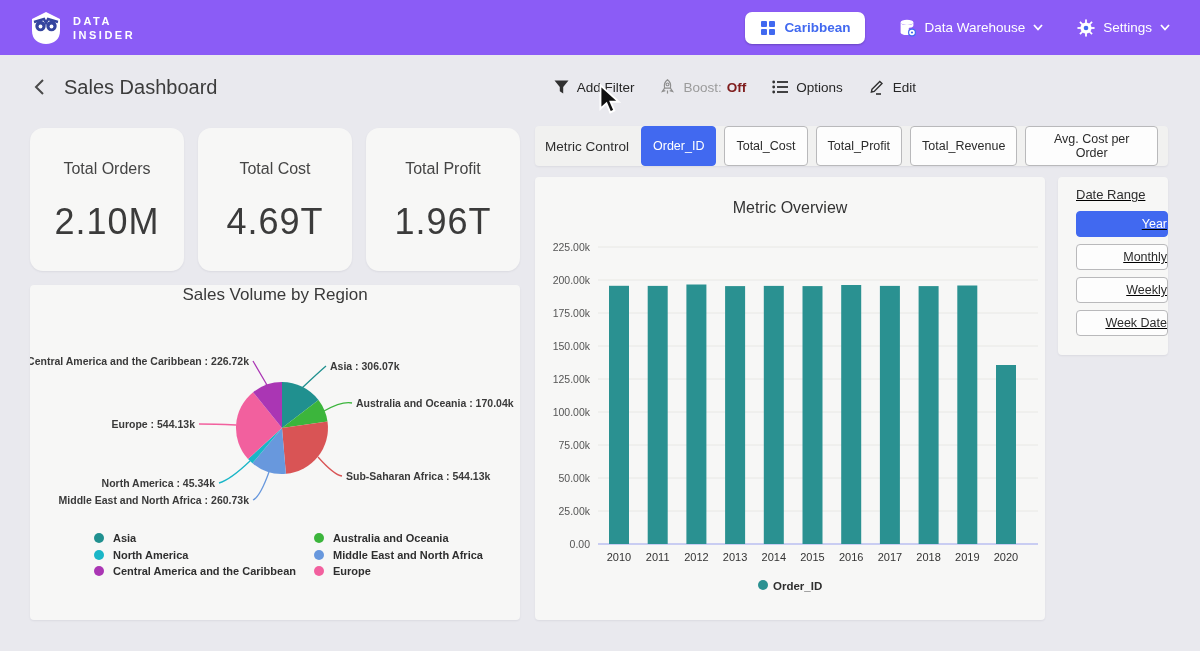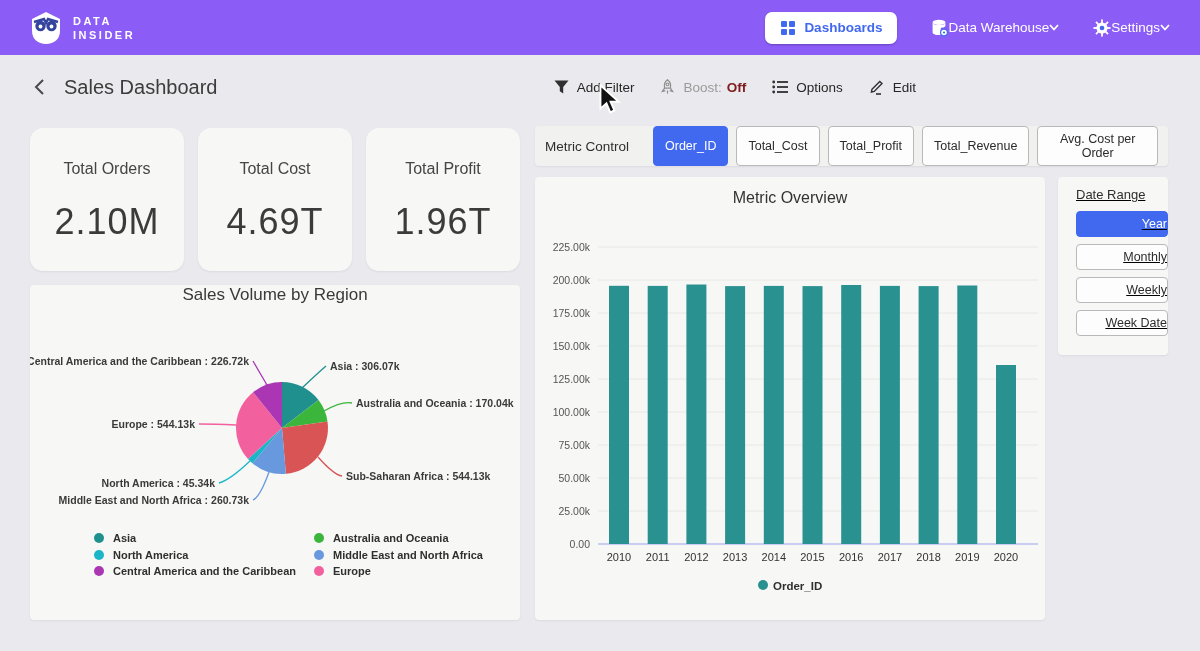--- a/index.html
+++ b/index.html
@@ -9,47 +9,47 @@
 
   
   .navbar { position:absolute; top:0; left:0; width:1200px; height:55px; background:#8b5cf6;
             display:flex; align-items:center; padding:0 30px; }
   .brand { display:flex; align-items:center; gap:11px; }
   .brand-text { color:#fff; font-size:11px; font-weight:bold; letter-spacing:2.5px; line-height:14px; }
   .nav-right { margin-left:auto; display:flex; align-items:center; gap:34px; }
   .pill-btn { display:flex; align-items:center; gap:8px; background:#fff; border:none; cursor:pointer;
               border-radius:7px; padding:8px 15px; color:#4169f0; font-size:13.5px; font-weight:bold;
               font-family:"Liberation Sans", sans-serif; box-shadow:0 1px 2px rgba(0,0,40,.25); }
-  .nav-item { display:flex; align-items:center; color:#fff; font-size:13.5px; font-weight:500; cursor:pointer; }
+  .nav-item { display:flex; align-items:center; gap:8px; color:#fff; font-size:13.5px; font-weight:500; cursor:pointer; }
 
   
   .toolbar { position:absolute; top:55px; left:0; width:948px; height:64px;
              display:flex; align-items:center; padding:0 32px; }
   .back-btn { background:none; border:none; cursor:pointer; margin-right:16px; display:flex; align-items:center; }
   .page-title { font-size:20px; font-weight:400; color:#3c3c3c; }
   .toolbar-right { margin-left:auto; display:flex; align-items:center; gap:26px; }
   .tb-item { display:flex; align-items:center; gap:8px; font-size:13.5px; color:#272727; font-weight:500; cursor:pointer; }
   .boost-label { color:#9b9b9b; }
   .boost-state { color:#7f1d1d; margin-left:-3px;font-weight:bold; }
 
   
   .panel { position:absolute; background:#f7f7f6; border-radius:4px; box-shadow:0 1px 2px rgba(50,50,80,.08); }
   .kpi-card { width:154px; height:143px; top:128px; text-align:center;border-radius:13px; }
   .kpi-label { margin-top:32px; font-size:16px; font-weight:500; color:#454545; }
   .kpi-value { margin-top:23px; font-size:36px; font-weight:500; color:#3b3b3b; letter-spacing:1px; }
 
   .metric-strip { left:535px; top:126px; width:633px; height:40px; background:#f1f1f0;
                   display:flex; align-items:center; padding:0 10px; gap:8px; }
-  .metric-label { font-size:13.5px; color:#2e2e2e; margin-right:16px; white-space:nowrap; }
+  .metric-label { font-size:13.5px; color:#2e2e2e; margin-right:4px; white-space:nowrap; }
   .opt-btn, .date-btn { font-family:"Liberation Sans", sans-serif; font-size:12.5px; color:#2b2b2b;
              background:#fdfdfd; border:1px solid #b9b9bb; border-radius:4px; padding:5px 11px; cursor:pointer; }
   .opt-btn.selected, .date-btn.selected { background:#4169f0; border-color:#4169f0; color:#fff; }
 
   .bar-panel { left:535px; top:177px; width:510px; height:443px; }
-  .chart-title { text-align:center; font-size:16px; color:#333; padding-top:12px; }
+  .chart-title { text-align:center; font-size:16px; color:#333; padding-top:22px; }
   .bar-svg { position:absolute; left:0; top:53px; }
   .tick-lbl { font-size:10.5px; fill:#555; font-family:"Liberation Sans", sans-serif; }
   .cat-lbl { font-size:11px; fill:#333; font-family:"Liberation Sans", sans-serif; }
   .legend-lbl { font-size:11.5px; font-weight:bold; fill:#2f2f2f; font-family:"Liberation Sans", sans-serif; }
 
   .date-panel { left:1058px; top:177px; width:110px; height:178px; padding:10px 18px;text-decoration:underline; }
   .date-title { font-size:13px; color:#2e2e2e; margin-bottom:9px; }
   .date-btn { display:block; width:92px; height:26px; margin-bottom:7px; padding:0; text-align:right; }
 
   .pie-panel { left:30px; top:285px; width:490px; height:335px; }
@@ -85,21 +85,21 @@
       </div>
     </div>
     <nav class="nav-right">
       <button class="pill-btn">
         <svg width="16" height="16" viewBox="0 0 16 16">
           <rect x="1" y="1" width="6" height="6" rx="1" fill="#4169f0"></rect>
           <rect x="9" y="1" width="6" height="6" rx="1" fill="#4169f0"></rect>
           <rect x="1" y="9" width="6" height="6" rx="1" fill="#4169f0"></rect>
           <rect x="9" y="9" width="6" height="6" rx="1" fill="#4169f0"></rect>
         </svg>
-        <span>Dashboards</span>
+        <span>Caribbean</span>
       </button>
       <div class="nav-item">
         <svg width="17" height="18" viewBox="0 0 17 18">
           <ellipse cx="8" cy="3.4" rx="6.4" ry="2.6" fill="#fff"></ellipse>
           <path d="M1.6 3.4 V13.4 C1.6 14.9 4.5 16 8 16 C8.6 16 9.2 16 9.8 15.9 L9.8 9 C11 9 14.4 8.4 14.4 6.6 L14.4 3.4 C14.4 5 11.5 6 8 6 C4.5 6 1.6 5 1.6 3.4 Z" fill="#fff"></path>
           <circle cx="13" cy="13.5" r="3.4" fill="#fff" stroke="#4169f0" stroke-width="1.2"></circle>
           <circle cx="13" cy="13.5" r="1.1" fill="#4169f0"></circle>
         </svg>
         <span>Data Warehouse</span>
         <svg width="10" height="7" viewBox="0 0 10 7">

